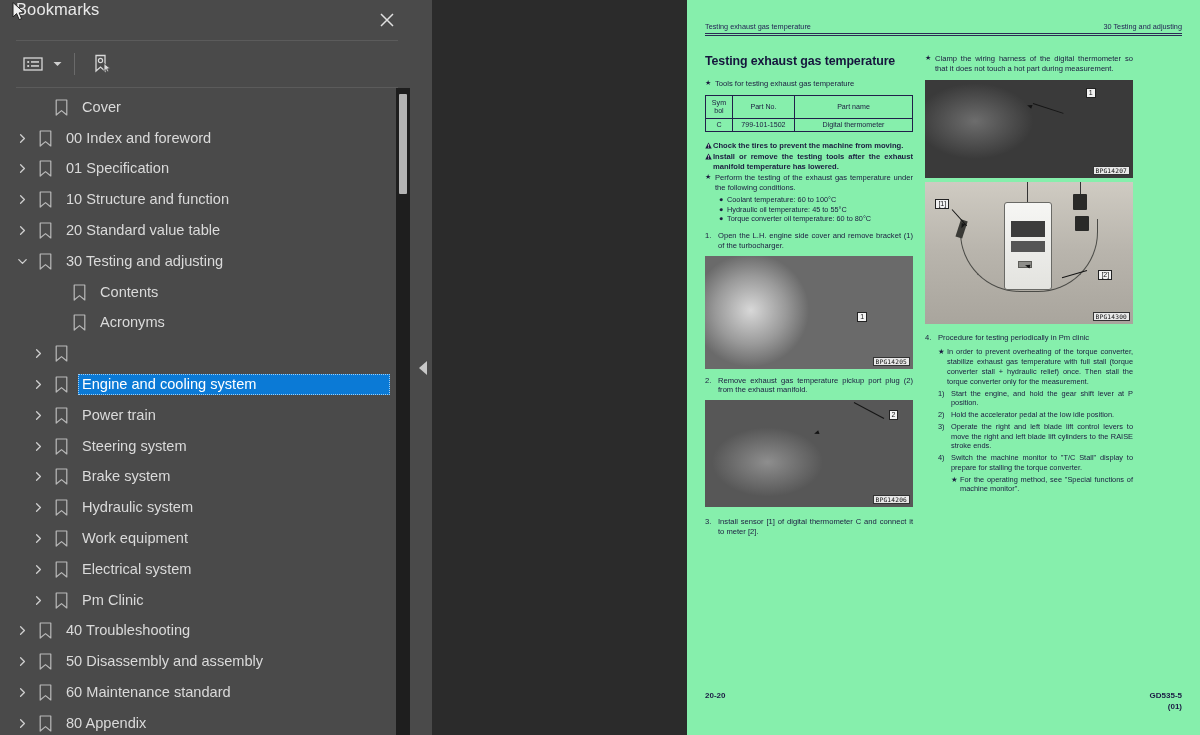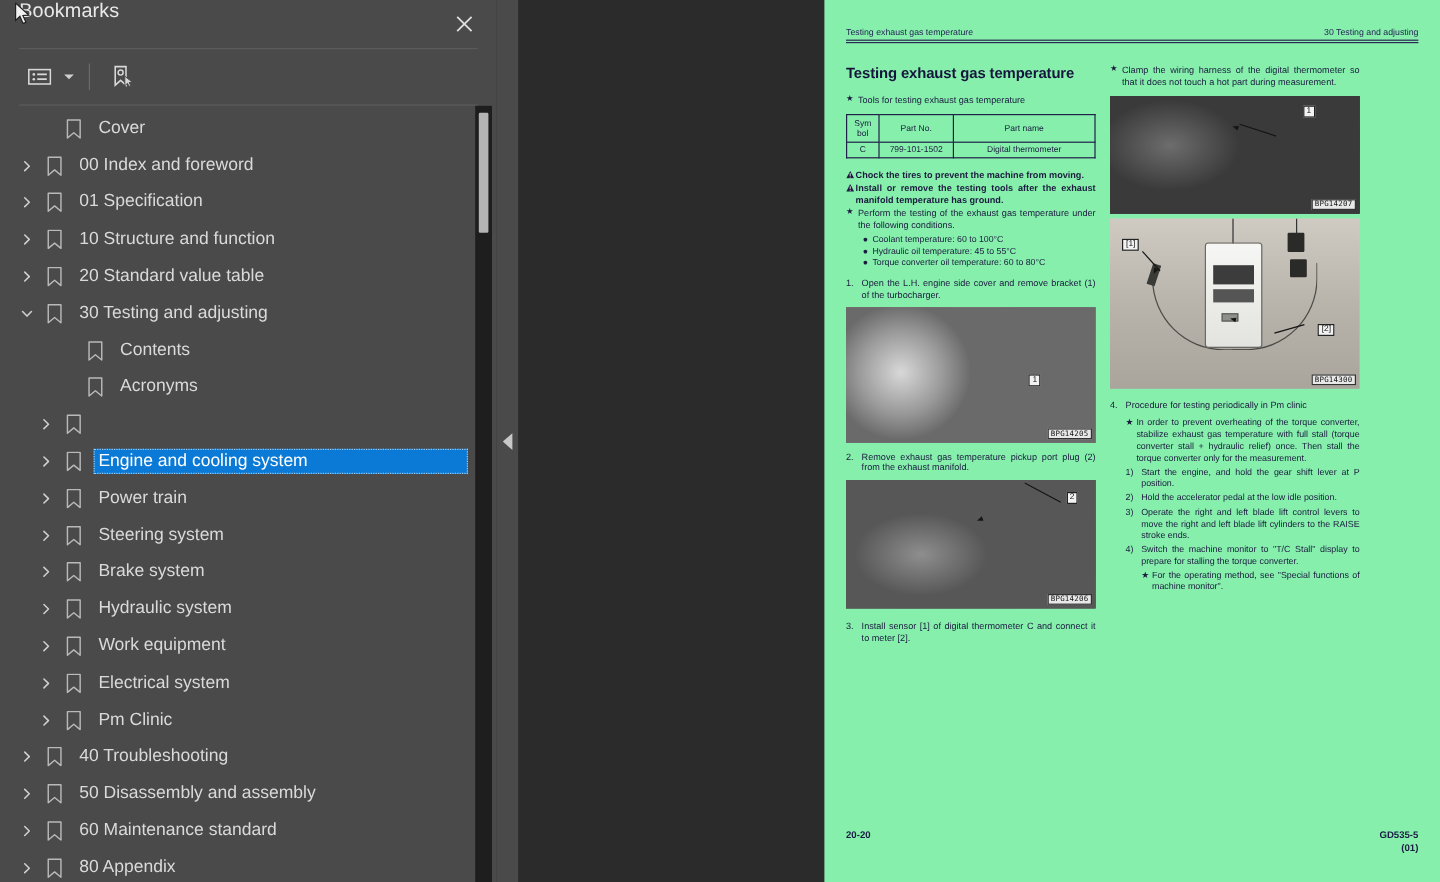--- a/index.html
+++ b/index.html
@@ -722,21 +722,21 @@
               <span class="tx">Chock the tires to prevent the machine from moving.</span>
             </div>
             <div class="warn">
               <span class="gl">
                 <svg width="7" height="7" viewBox="0 0 10 10">
                     <path d="M5 0.6 L9.6 9.4 L0.4 9.4 Z" fill="#1b1b3f"></path>
                     <path d="M5 3.2 L5 6.6" stroke="#fff" stroke-width="1"></path>
                     <circle cx="5" cy="7.9" r="0.6" fill="#fff"></circle>
                   </svg>
               </span>
-              <span class="tx">Install or remove the testing tools after the exhaust manifold temperature has ground.</span>
+              <span class="tx">Install or remove the testing tools after the exhaust manifold temperature has lowered.</span>
             </div>
 
             <div class="star-line" style="margin:2px 0 2px 0;">
               <span class="gl">★</span>
               <span class="tx">Perform the testing of the exhaust gas temperature under the following conditions.</span>
             </div>
 
             <div class="bul">
               <span class="gl">●</span>
               <span class="tx">Coolant temperature: 60 to 100°C</span>

